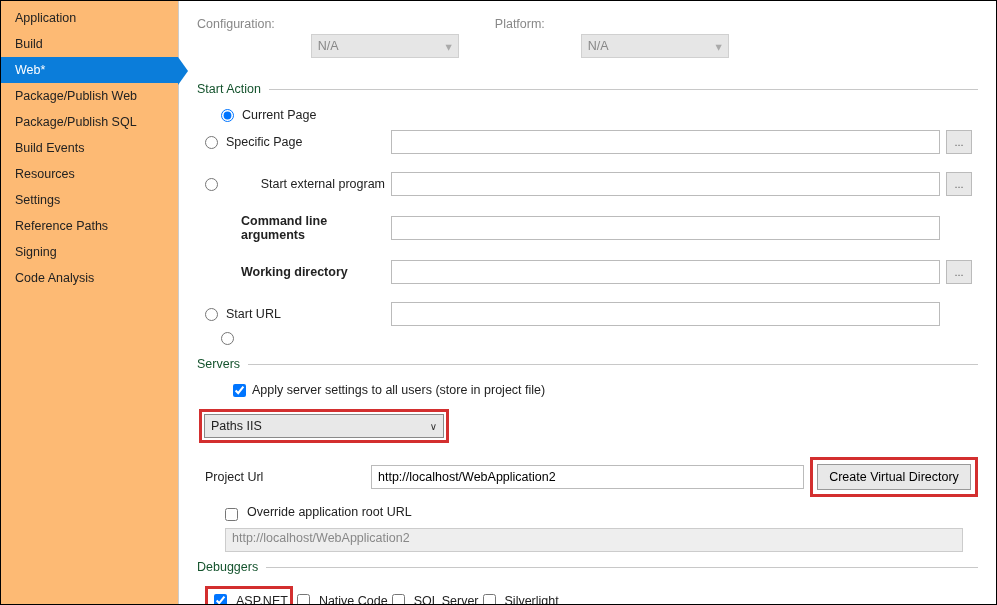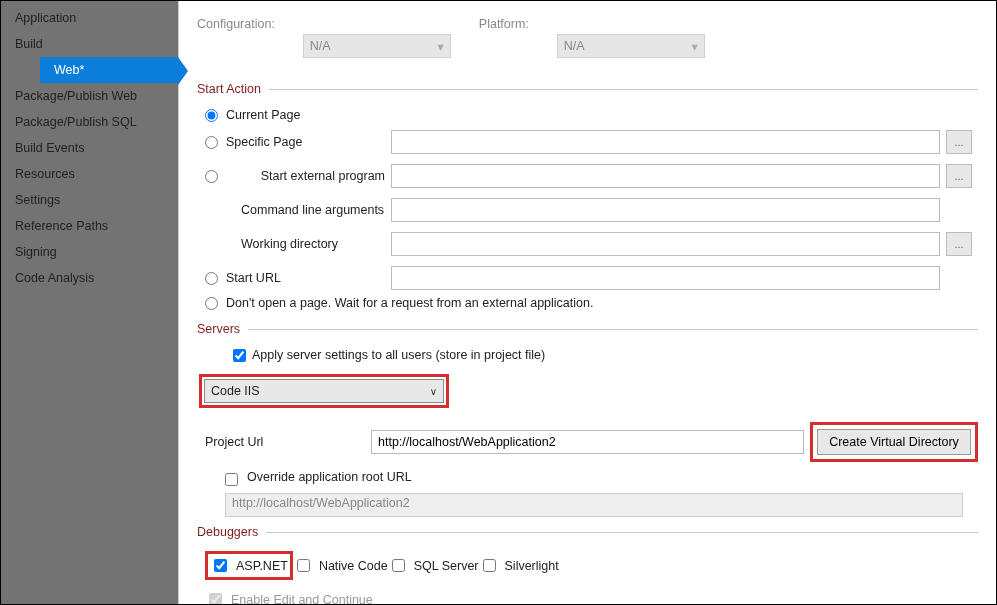--- a/index.html
+++ b/index.html
@@ -10,94 +10,93 @@
     color: #222;
     background: #fff;
     width: 997px;
     height: 605px;
     overflow: hidden;
     border: 1px solid #000;
   }
   .container { display: flex; height: 100%; }
   .sidebar {
     width: 178px;
-    background: #737373;
+    background: #fdba74;
     border-right: 1px solid #ccc;
     padding-top: 4px;
   }
   .sidebar-item {
     padding: 6px 14px;
     cursor: pointer;
     position: relative;
   }
   .sidebar-item.active {
     background: #0b7dda;
     color: #fff;
-    margin-left: 39px;
   }
   .sidebar-item.active::after {
     content: "";
     position: absolute;
     right: -10px; top: 0;
     width: 0; height: 0;
     border-top: 14px solid transparent;
     border-bottom: 14px solid transparent;
     border-left: 10px solid #0b7dda;
   }
   .main {
     flex: 1;
     padding: 12px 18px 0 18px;
     overflow: hidden;
   }
   .toprow {
     display: flex;
-    gap: 28px;
+    gap: 36px;
     margin-bottom: 24px;
   }
   .tr-label { color: #888; padding-top: 4px; }
   .tr-select {
     background: #e6e6e6;
     border: 1px solid #d0d0d0;
     color: #888;
     width: 148px;
     height: 24px;
     padding: 2px 6px;
     display: flex; align-items: center; justify-content: space-between; margin-top: 21px;
   }
   .tr-select .chev { color: #aaa; }
   .section-header {
     display: flex;
     align-items: center;
     gap: 8px;
     margin: 6px 0 12px 0;
     font-size: 12.5px;
-    color: #7f1d1d;
+    color: #14532d;
   }
   .section-header .line {
     flex: 1;
     height: 1px;
     background: #c8c8c8;
   }
   .radio-row {
     display: flex;
     align-items: center;
-    margin: 0 0 8px 8px;
+    margin: 0 0 8px 24px;
     gap: 8px;
   }
   .radio-row input[type="radio"], .checkbox-row input[type="checkbox"] {
     margin: 0;
   }
   .form-grid {
     display: grid;
     grid-template-columns: 188px 1fr 32px;
-    gap: 10px 6px;
+    gap: 18px 6px;
     align-items: center;
   }
   .form-grid .lbl { padding-left: 8px; }
-  .form-grid .indent-lbl { padding-left: 44px; }
+  .form-grid .indent-lbl { padding-left: 44px; font-weight: bold; }
   .tbox {
     border: 1px solid #bbb;
     height: 24px;
     background: #fff;
     padding: 2px 6px;
     font: inherit;
   }
   .ellipsis-btn {
     width: 26px; height: 24px;
     border: 1px solid #bbb;
@@ -233,36 +232,35 @@
       <div class="lbl radio-row start-url-row" style="margin:0;">
         <input type="radio" name="sa" style="">
         <span>Start URL</span>
       </div>
       <input class="tbox" type="text" style="">
       <div></div>
     </div>
 
     <div class="radio-row dontopen-row">
       <input type="radio" name="sa" style="">
-      <span>Don't open a page.  Wait for a request from an external application.</span>
     </div>
 
     <div class="section-header">
       <span>Servers</span>
         <div class="line"></div>
     </div>
 
     <div class="checkbox-row">
       <input type="checkbox" checked="" style="">
       <span>Apply server settings to all users (store in project file)</span>
     </div>
 
     <div class="highlight-wrap highlight" style="margin-left:2px;">
       <div class="select-box" style="margin-left:0;">
-        <span>Code IIS</span>
+        <span>Paths IIS</span>
         <span class="chev">∨</span>
       </div>
     </div>
 
     <div class="url-row">
       <span>Project Url</span>
       <input class="tbox" type="text" value="http://localhost/WebApplication2" style="">
       <div class="highlight url-highlight">
         <button class="button" style="width:100%;">Create Virtual Directory</button>
       </div>

